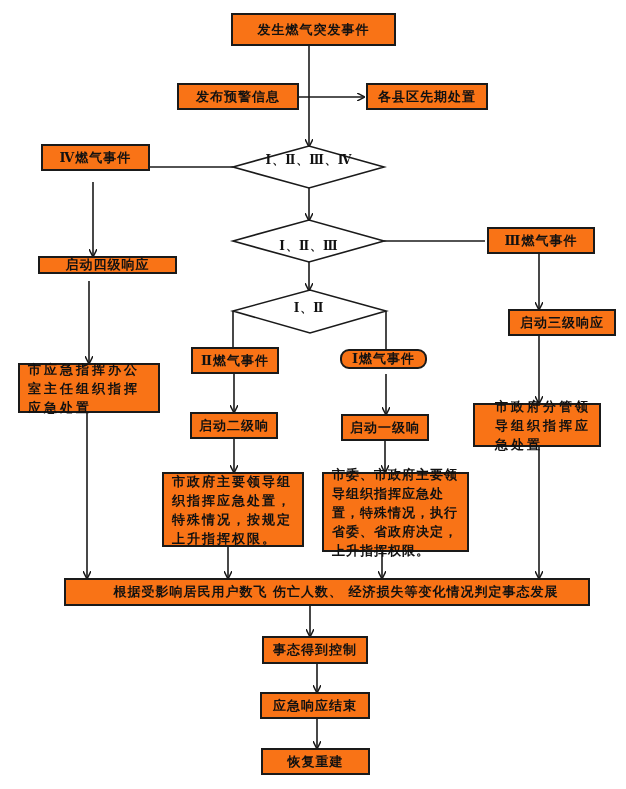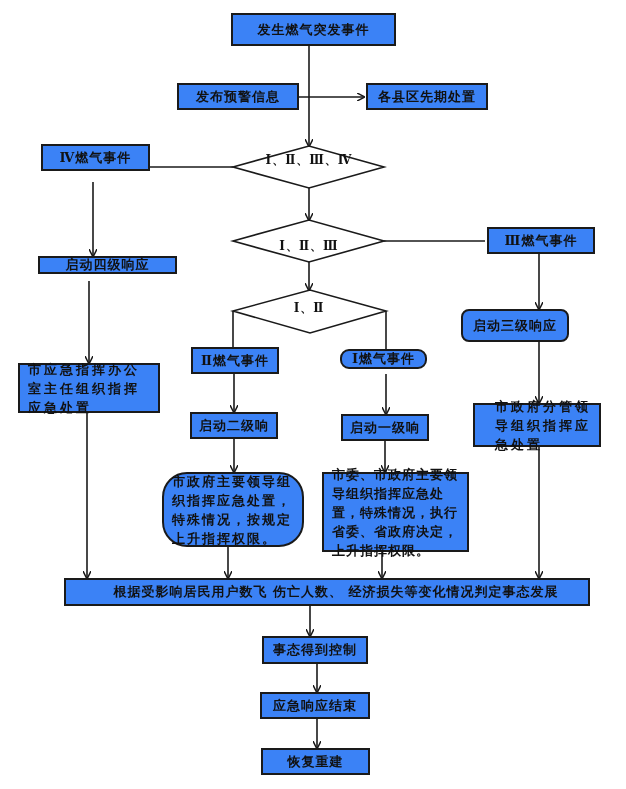--- a/index.html
+++ b/index.html
@@ -1,20 +1,20 @@
 <!DOCTYPE html>
 <html><head>
 <meta charset="utf-8">
 <style>
   html, body { margin: 0; padding: 0; background: #ffffff; }
   body { width: 626px; height: 789px; position: relative; overflow: hidden;
          font-family: "DejaVu Serif", "Liberation Serif", serif; color: #111; }
   svg.lines { position: absolute; left: 0; top: 0; width: 626px; height: 789px; }
   .box { position: absolute; box-sizing: border-box; border: 2px solid #1a1a1a;
-         background: #3b82f6; display: flex; align-items: center; justify-content: center;
+         background: #f97316; display: flex; align-items: center; justify-content: center;
          font-size: 13px; font-weight: bold; letter-spacing: 1px; text-align: center; }
   .box.multi { justify-content: flex-start; text-align: left; padding: 4px 8px;
                line-height: 19px; letter-spacing: 3px; }
   .dlabel { position: absolute; font-size: 12px; font-weight: bold; text-align: center;
             letter-spacing: 1px; }
 </style>
 </head>
 <body>
 
 <svg class="lines" viewBox="0 0 626 789">
@@ -77,29 +77,29 @@
 <div class="box" style="left:366px;top:83px;width:122px;height:27px;">各县区先期处置</div>
 
 <div class="dlabel" style="left:240px;top:152px;width:138px;">Ⅰ、Ⅱ、Ⅲ、Ⅳ</div>
 <div class="box" style="left:41px;top:144px;width:109px;height:27px;">Ⅳ燃气事件</div>
 
 <div class="dlabel" style="left:240px;top:238px;width:138px;">Ⅰ、Ⅱ、Ⅲ</div>
 <div class="box" style="left:487px;top:227px;width:108px;height:27px;">Ⅲ燃气事件</div>
 <div class="box" style="left:38px;top:256px;width:139px;height:18px;">启动四级响应</div>
 
 <div class="dlabel" style="left:240px;top:300px;width:138px;">Ⅰ、Ⅱ</div>
-<div class="box" style="left:461px;top:309px;width:108px;height:33px;border-radius:8px;">启动三级响应</div>
+<div class="box" style="left:508px;top:309px;width:108px;height:27px;">启动三级响应</div>
 
 <div class="box" style="left:191px;top:347px;width:88px;height:27px;">Ⅱ燃气事件</div>
 <div class="box" style="left:340px;top:349px;width:87px;height:20px;border-radius:9px;">Ⅰ燃气事件</div>
 <div class="box multi" style="left:18px;top:363px;width:142px;height:50px;">市应急指挥办公室主任组织指挥应急处置</div>
 
 <div class="box" style="left:190px;top:412px;width:88px;height:27px;">启动二级响</div>
 <div class="box" style="left:341px;top:414px;width:88px;height:27px;">启动一级响</div>
 <div class="box multi" style="left:473px;top:403px;width:128px;height:44px;padding-left:20px;">市政府分管领导组织指挥应急处置</div>
 
-<div class="box multi" style="left:162px;top:472px;width:142px;height:75px;letter-spacing:2px;border-radius:25px;">市政府主要领导组织指挥应急处置，特殊情况，按规定上升指挥权限。</div>
+<div class="box multi" style="left:162px;top:472px;width:142px;height:75px;letter-spacing:2px;">市政府主要领导组织指挥应急处置，特殊情况，按规定上升指挥权限。</div>
 <div class="box multi" style="left:322px;top:472px;width:147px;height:80px;letter-spacing:1px;">市委、市政府主要领导组织指挥应急处置，特殊情况，执行省委、省政府决定，上升指挥权限。</div>
 
 <div class="box" style="left:64px;top:578px;width:526px;height:28px;padding-left:18px;">根据受影响居民用户数飞 伤亡人数、 经济损失等变化情况判定事态发展</div>
 <div class="box" style="left:262px;top:636px;width:106px;height:28px;">事态得到控制</div>
 <div class="box" style="left:260px;top:692px;width:110px;height:27px;">应急响应结束</div>
 <div class="box" style="left:261px;top:748px;width:109px;height:27px;">恢复重建</div>
 
 </body></html>

